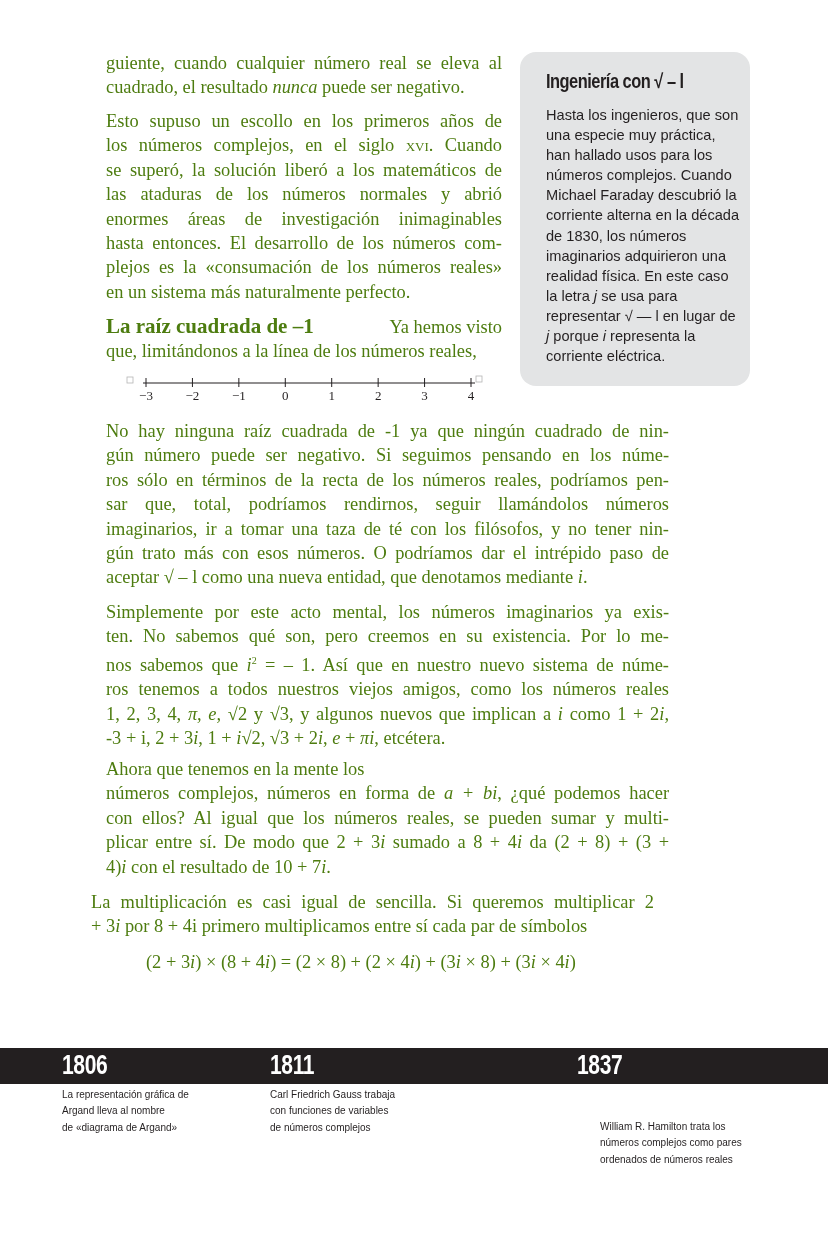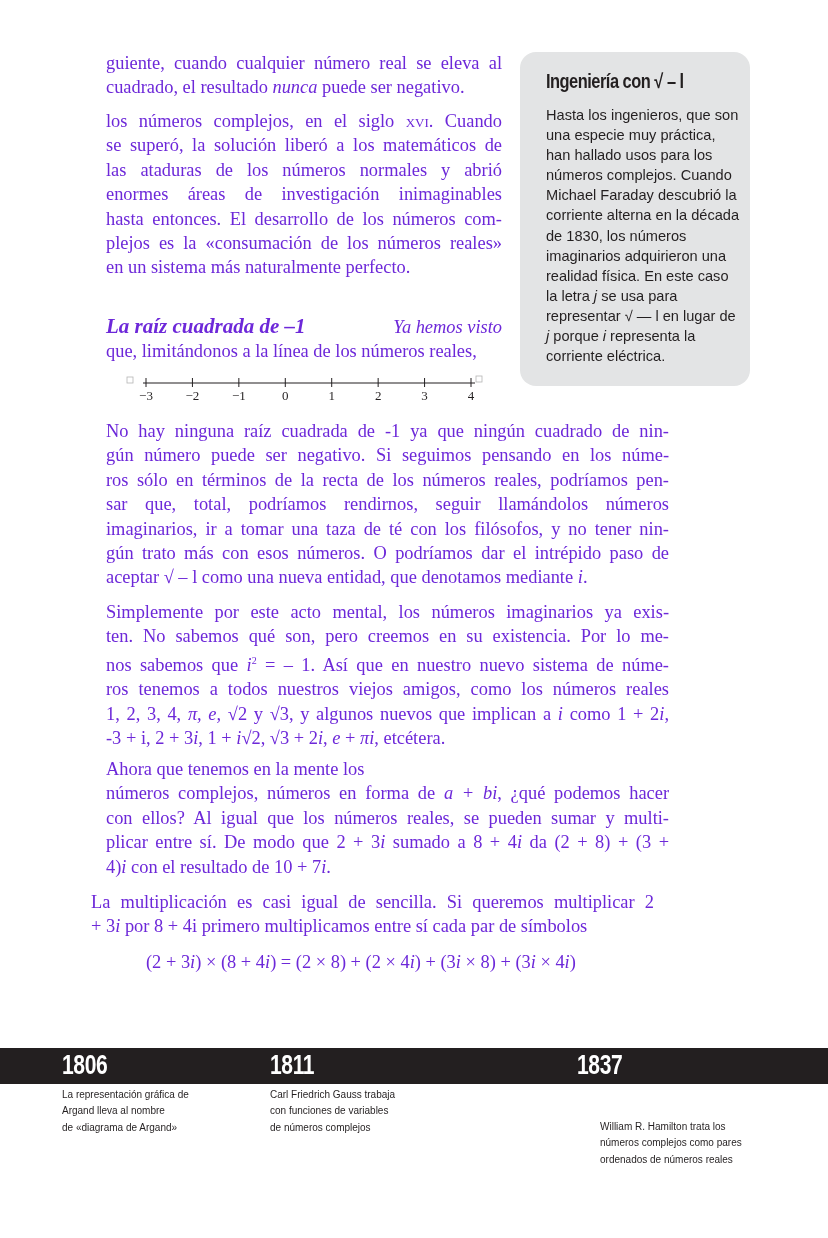--- a/index.html
+++ b/index.html
@@ -1,17 +1,17 @@
 <!DOCTYPE html>
 <html><head>
 <meta charset="utf-8">
 <style>
   html, body { margin: 0; padding: 0; background: #ffffff; }
   body { width: 828px; height: 1238px; position: relative; overflow: hidden; color: #231f20; }
-  .para { position: absolute; font-family: "Liberation Serif", serif; font-size: 18.4px; line-height: 24.4px; color: #6d28d9; margin: 0; }
+  .para { position: absolute; font-family: "Liberation Serif", serif; font-size: 18.4px; line-height: 24.4px; color: #4d7c0f; margin: 0; }
   .para .line { display: block; white-space: nowrap; }
   .para .line.j { text-align: justify; text-align-last: justify; white-space: normal; }
   .head { font-weight: bold; font-size: 21px; }
   .sidebar { position: absolute; left: 520px; top: 52px; width: 230px; height: 334px; background: #e3e4e5; border-radius: 16px; }
   .sidebar h3 { position: absolute; left: 26px; top: 18px; margin: 0; font-family: "Liberation Sans", sans-serif; font-weight: bold; font-size: 20px; letter-spacing: -0.6px; transform: scaleX(0.82); transform-origin: left; color: #231f20; white-space: nowrap; }
   .sidebar .body { position: absolute; left: 26px; top: 53px; font-family: "Liberation Sans", sans-serif; font-size: 14.6px; line-height: 20.1px; color: #231f20; }
   .sidebar .body span.l { display: block; white-space: nowrap; }
   .numline { position: absolute; left: 120px; top: 370px; width: 370px; height: 32px; }
   .timeline-bar { position: absolute; left: 0; top: 1048px; width: 828px; height: 36px; background: #231f20; }
   .year { position: absolute; top: 1050px; font-family: "Liberation Sans", sans-serif; font-weight: bold; font-size: 27px; color: #ffffff; transform: scaleX(0.78); transform-origin: left; letter-spacing: -0.5px; }
@@ -22,31 +22,32 @@
 </style>
 </head>
 <body>
 
 <div class="para" style="left:106px; top:51px; width:396px;">
   <span class="line j">guiente, cuando cualquier número real se eleva al</span>
   <span class="line"><span>cuadrado, el resultado </span><i>nunca</i><span> puede ser negativo.</span></span>
 </div>
 
 <div class="para" style="left:106px; top:109px; width:396px;">
+  <span class="line j">Esto supuso un escollo en los primeros años de</span>
   <span class="line j"><span>los números complejos, en el siglo </span><span class="sc">xvi</span><span>. Cuando</span></span>
   <span class="line j">se superó, la solución liberó a los matemáticos de</span>
   <span class="line j">las ataduras de los números normales y abrió</span>
   <span class="line j">enormes áreas de investigación inimaginables</span>
   <span class="line j">hasta entonces. El desarrollo de los números com-</span>
   <span class="line j">plejos es la «consumación de los números reales»</span>
   <span class="line">en un sistema más naturalmente perfecto.</span>
 </div>
 
 <div class="para" style="left:106px; top:314px; width:396px;">
-  <span class="line" style="display:flex; justify-content:space-between; align-items:baseline;font-style:italic;">
+  <span class="line" style="display:flex; justify-content:space-between; align-items:baseline;">
       <span class="head">La raíz cuadrada de –1</span>
       <span>Ya hemos visto</span>
     </span>
   <span class="line">que, limitándonos a la línea de los números reales,</span>
 </div>
 
 <svg class="numline" viewBox="0 0 370 32" width="370" height="32">
   <rect x="7" y="7" width="6" height="6" fill="none" stroke="#b5b5b5" stroke-width="0.8"></rect>
   <line x1="23" y1="13" x2="355" y2="13" stroke="#231f20" stroke-width="1.2"></line>
   <rect x="356" y="6" width="6" height="6" fill="none" stroke="#b5b5b5" stroke-width="0.8"></rect>

